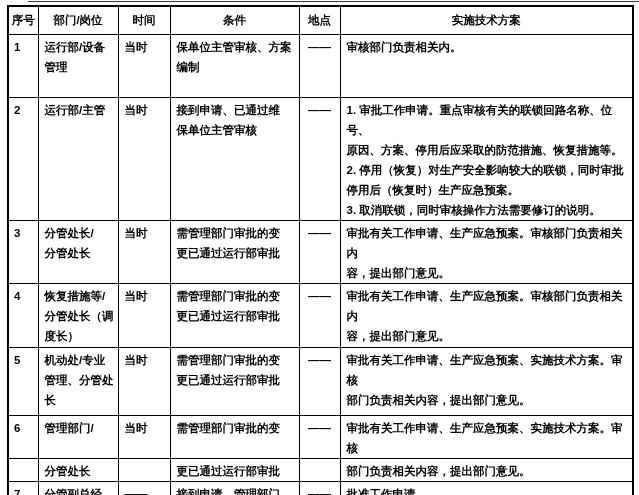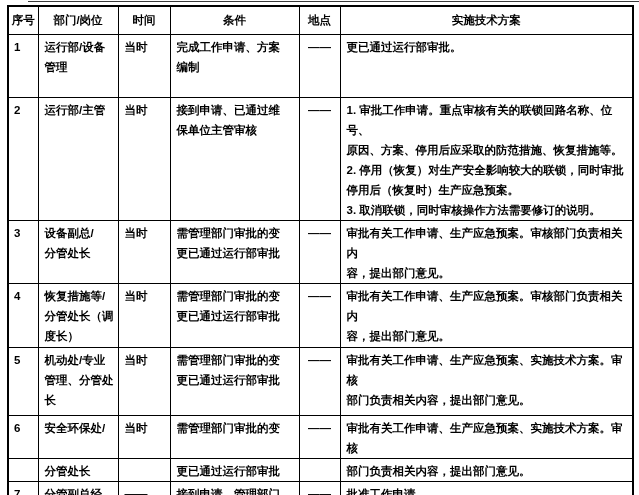--- a/index.html
+++ b/index.html
@@ -90,43 +90,43 @@
       <th>条件</th>
       <th>地点</th>
       <th>实施技术方案</th>
     </tr>
 
     <tr class="r1">
       <td class="seq">1</td>
       <td>运行部/设备
 管理</td>
       <td>当时</td>
-      <td>完成工作申请、方案
+      <td>保单位主管审核、方案
 编制</td>
       <td class="place">——</td>
-      <td>更已通过运行部审批。</td>
+      <td>审核部门负责相关内。</td>
     </tr>
 
     <tr class="r2">
       <td class="seq">2</td>
       <td>运行部/主管</td>
       <td>当时</td>
       <td>接到申请、已通过维
 保单位主管审核</td>
       <td class="place">——</td>
       <td>1. 审批工作申请。重点审核有关的联锁回路名称、位号、
 原因、方案、停用后应采取的防范措施、恢复措施等。
 2. 停用（恢复）对生产安全影响较大的联锁，同时审批
 停用后（恢复时）生产应急预案。
 3. 取消联锁，同时审核操作方法需要修订的说明。</td>
     </tr>
 
     <tr class="r3">
       <td class="seq">3</td>
-      <td>设备副总/
+      <td>分管处长/
 分管处长</td>
       <td>当时</td>
       <td>需管理部门审批的变
 更已通过运行部审批</td>
       <td class="place">——</td>
       <td>审批有关工作申请、生产应急预案。审核部门负责相关内
 容，提出部门意见。</td>
     </tr>
 
     <tr class="r4">
@@ -150,21 +150,21 @@
       <td>当时</td>
       <td>需管理部门审批的变
 更已通过运行部审批</td>
       <td class="place">——</td>
       <td>审批有关工作申请、生产应急预案、实施技术方案。审核
 部门负责相关内容，提出部门意见。</td>
     </tr>
 
     <tr class="r6a">
       <td class="seq">6</td>
-      <td>安全环保处/</td>
+      <td>管理部门/</td>
       <td>当时</td>
       <td>需管理部门审批的变</td>
       <td class="place">——</td>
       <td>审批有关工作申请、生产应急预案、实施技术方案。审核</td>
     </tr>
 
     <tr class="r6b">
       <td class="seq"></td>
       <td>分管处长</td>
       <td></td>

